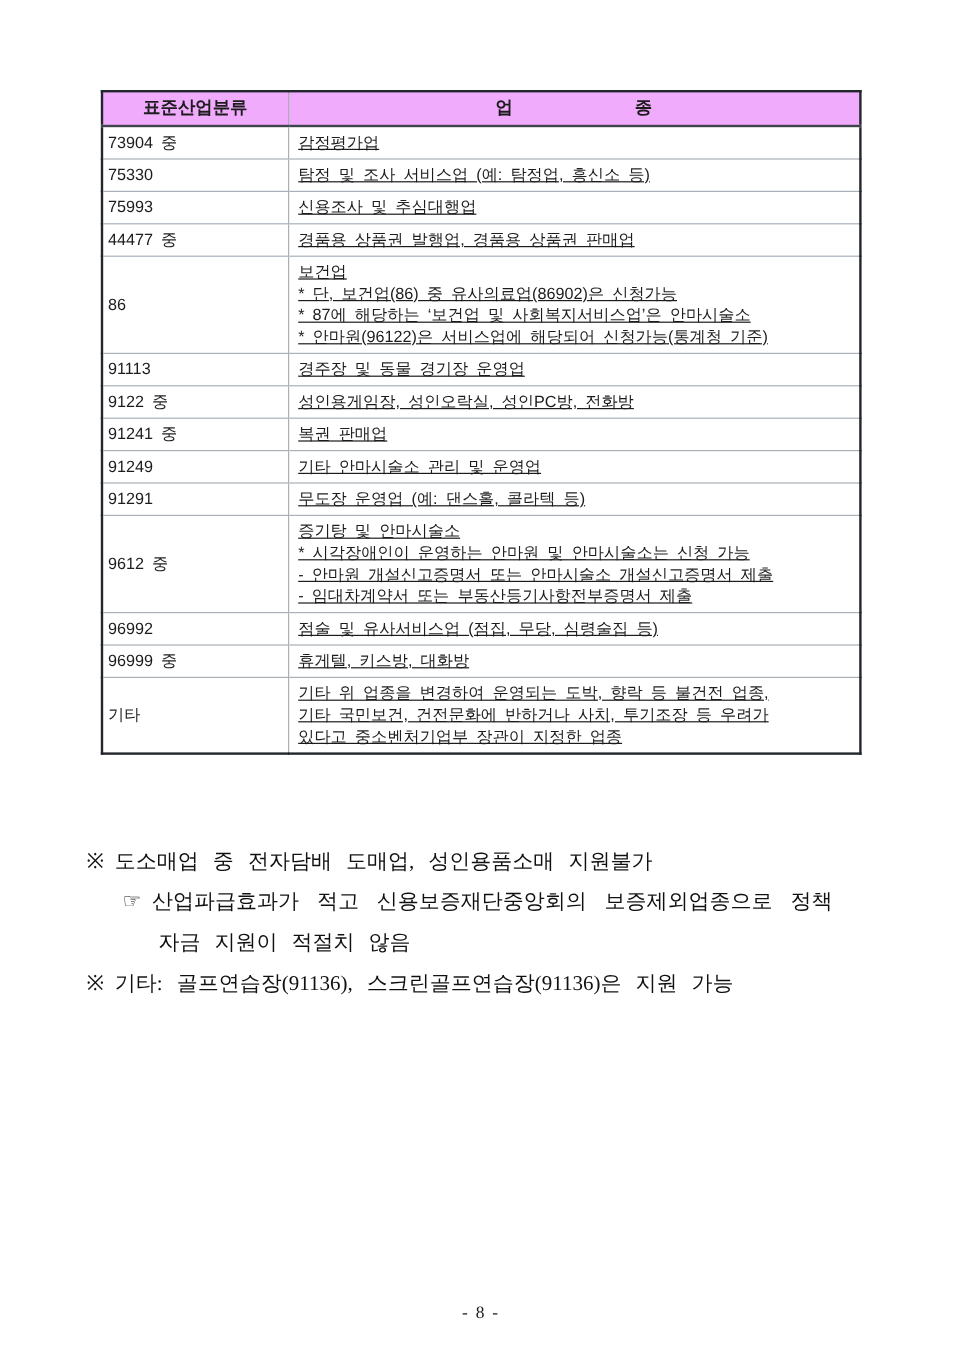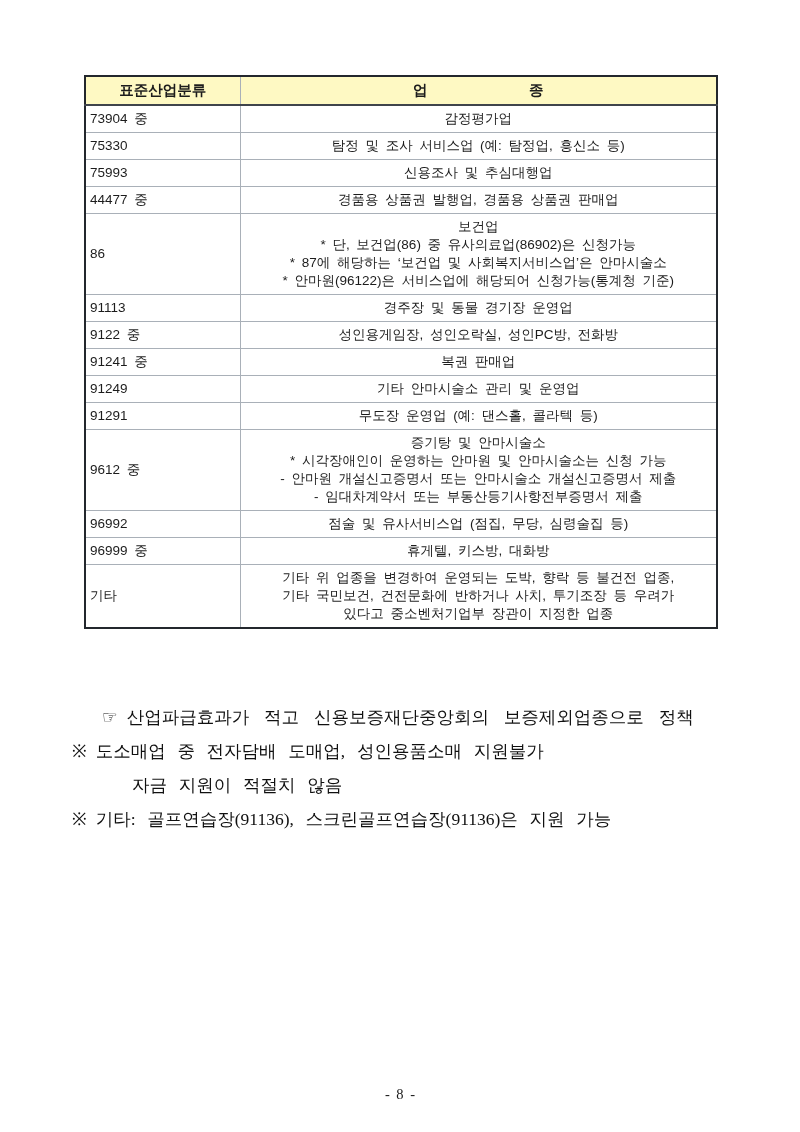--- a/index.html
+++ b/index.html
@@ -14,41 +14,41 @@
 
   
   .doc-table {
     position:absolute; left:84px; top:75px; width:634px;
     border-collapse:collapse; table-layout:fixed;
     font-size:13.5px;
     border:2px solid #23272d;
   }
   .doc-table col.c-code { width:155px; }
   .doc-table th {
-    background:#fef9c3;
+    background:#f0abfc;
     font-weight:bold; font-size:14.5px;
     padding:4px 6px;
     border-bottom:2px solid #3f444b;
     white-space:pre;
     text-align:center;
     line-height:19px;
   }
   .doc-table th.h-code { border-right:1px solid #a9b0b8; }
   .doc-table td {
     border-top:1px solid #a9b0b8;
     padding:4px 8px;
     line-height:18px;
     vertical-align:middle;
     word-spacing:0.22em;
   }
   .doc-table td.code-cell {
     border-right:1px solid #a9b0b8;
     padding:4px 4px;
   }
-  .doc-table td.desc-cell { text-align:center; }
+  .doc-table td.desc-cell { text-align:left;text-decoration:underline; }
   .desc-line { line-height:18px; }
 
   
   .notes {
     position:absolute; left:72px; top:700px; width:692px;
     font-family:"Liberation Serif", serif;
     font-size:17.5px; color:#101010;
   }
   .note-line { line-height:34px; word-spacing:0.42em; white-space:nowrap; }
   .note-line.indent-0 { padding-left:0; }
@@ -170,19 +170,19 @@
         <td class="desc-cell">
           <div class="desc-line">기타 위 업종을 변경하여 운영되는 도박, 향락 등 불건전 업종,</div>
           <div class="desc-line">기타 국민보건, 건전문화에 반하거나 사치, 투기조장 등 우려가</div>
           <div class="desc-line">있다고 중소벤처기업부 장관이 지정한 업종</div>
         </td>
       </tr>
     </tbody>
 </table>
 
 <div class="notes">
+    <div class="note-line indent-0"><span class="note-marker">※</span><span>도소매업 중 전자담배 도매업, 성인용품소매 지원불가</span></div>
     <div class="note-line indent-1"><span class="note-marker">☞</span><span>산업파급효과가 적고 신용보증재단중앙회의 보증제외업종으로 정책</span></div>
-    <div class="note-line indent-0"><span class="note-marker">※</span><span>도소매업 중 전자담배 도매업, 성인용품소매 지원불가</span></div>
     <div class="note-line indent-2"><span>자금 지원이 적절치 않음</span></div>
     <div class="note-line indent-0"><span class="note-marker">※</span><span>기타: 골프연습장(91136), 스크린골프연습장(91136)은 지원 가능</span></div>
   </div>
 
 <div class="page-number">- 8 -</div>
 
 </body></html>

